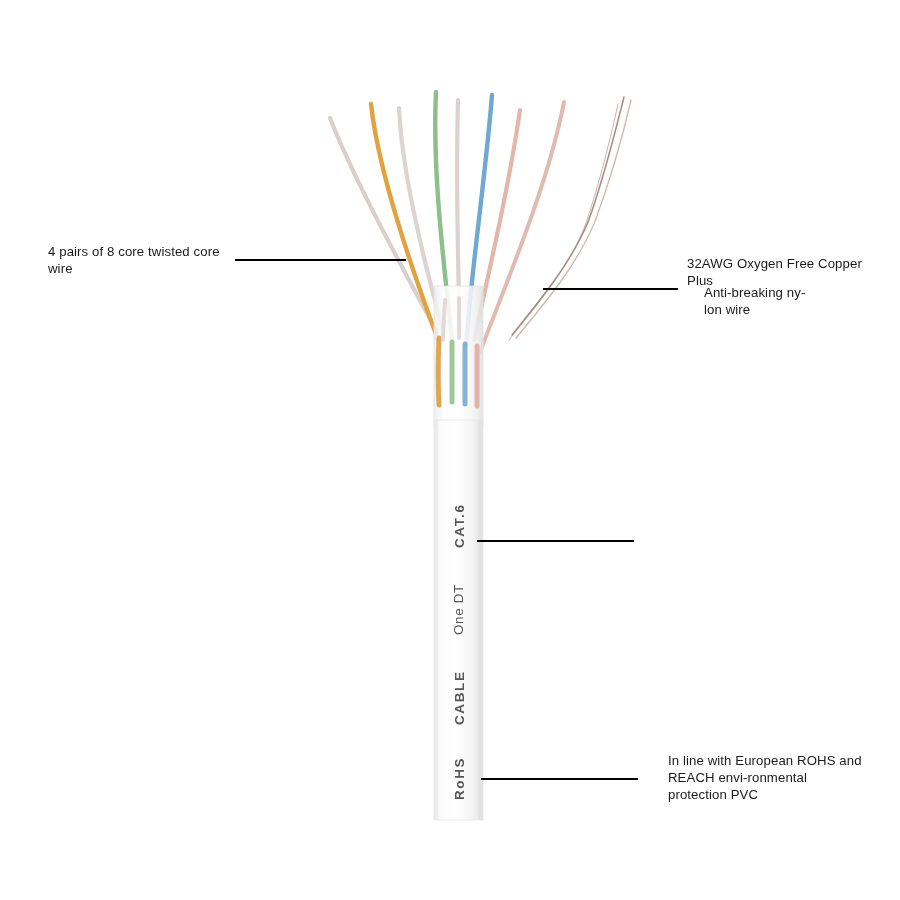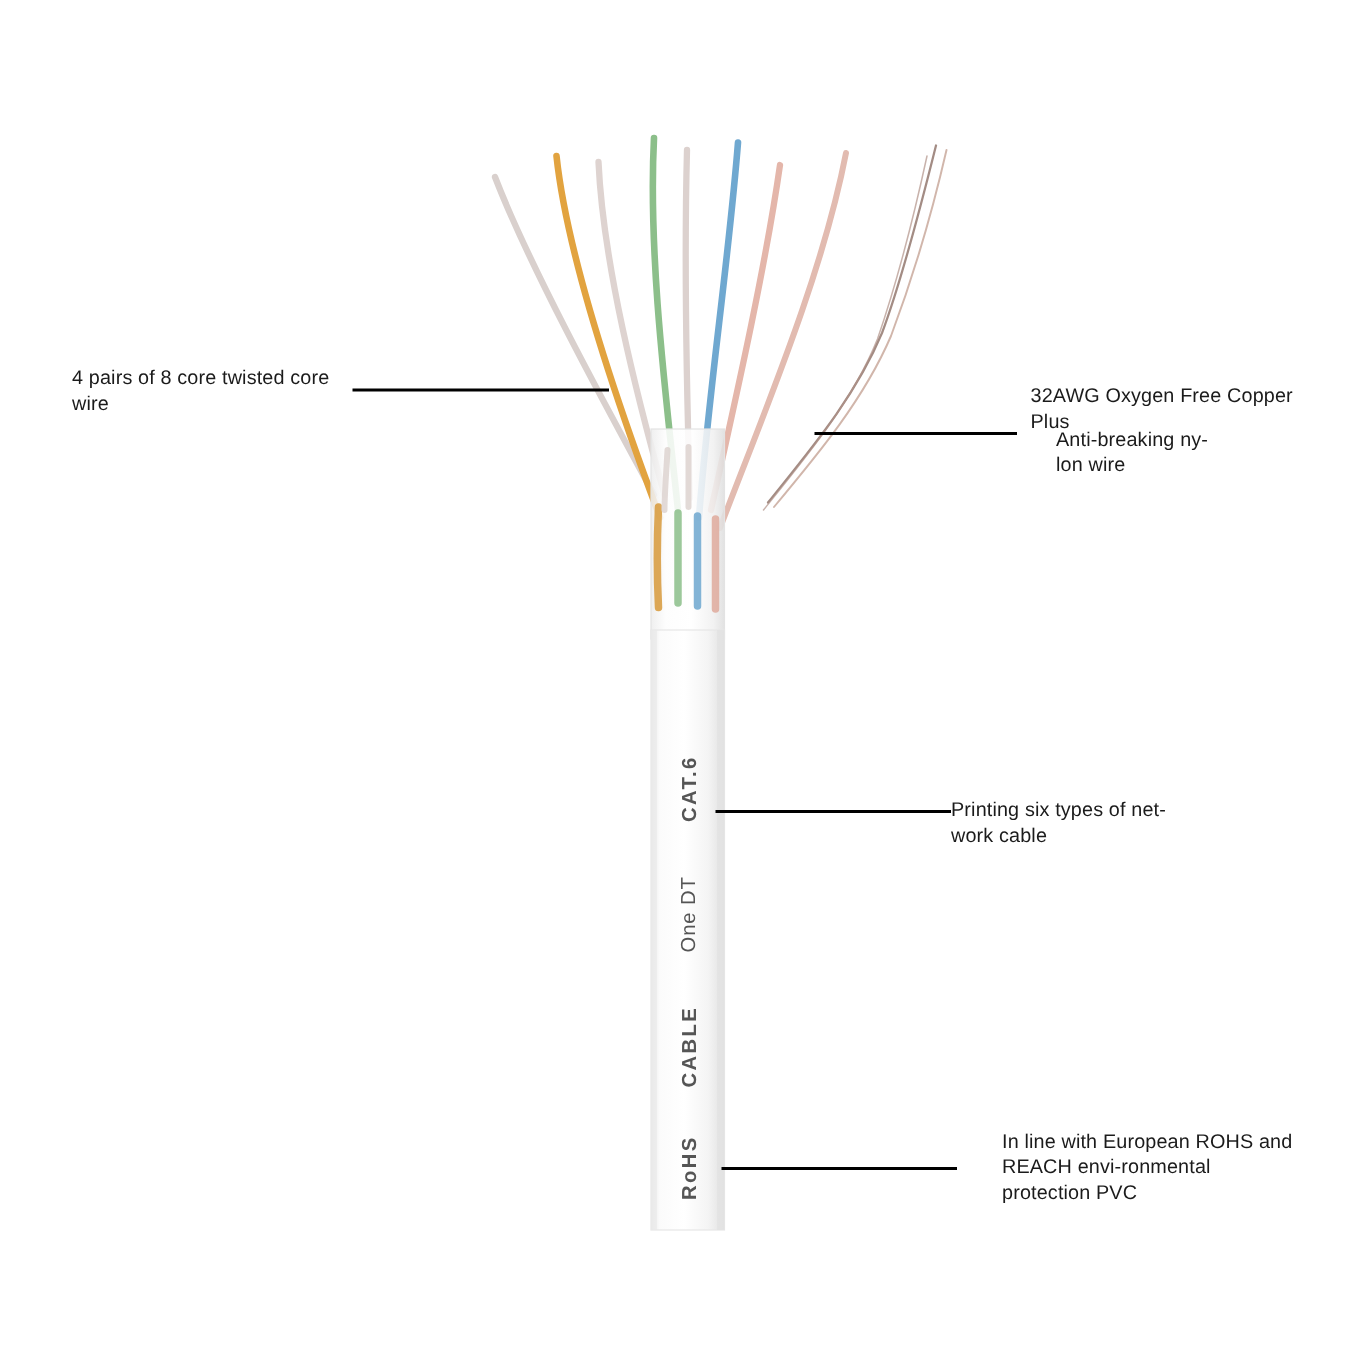--- a/index.html
+++ b/index.html
@@ -144,18 +144,16 @@
     </g>
   </svg>
 
   <div class="callout callout-left">4 pairs of 8 core twisted core wire</div>
 
   <div class="callout callout-copper">32AWG Oxygen Free Copper Plus</div>
 
   <div class="callout callout-nylon">Anti-breaking ny-
 lon wire</div>
 
-  <div class="callout callout-print">Printing six types of net-
-work cable</div>
 
   <div class="callout callout-rohs">In line with European ROHS and REACH envi-ronmental protection PVC</div>
 
 </div>
 
 </body></html>

